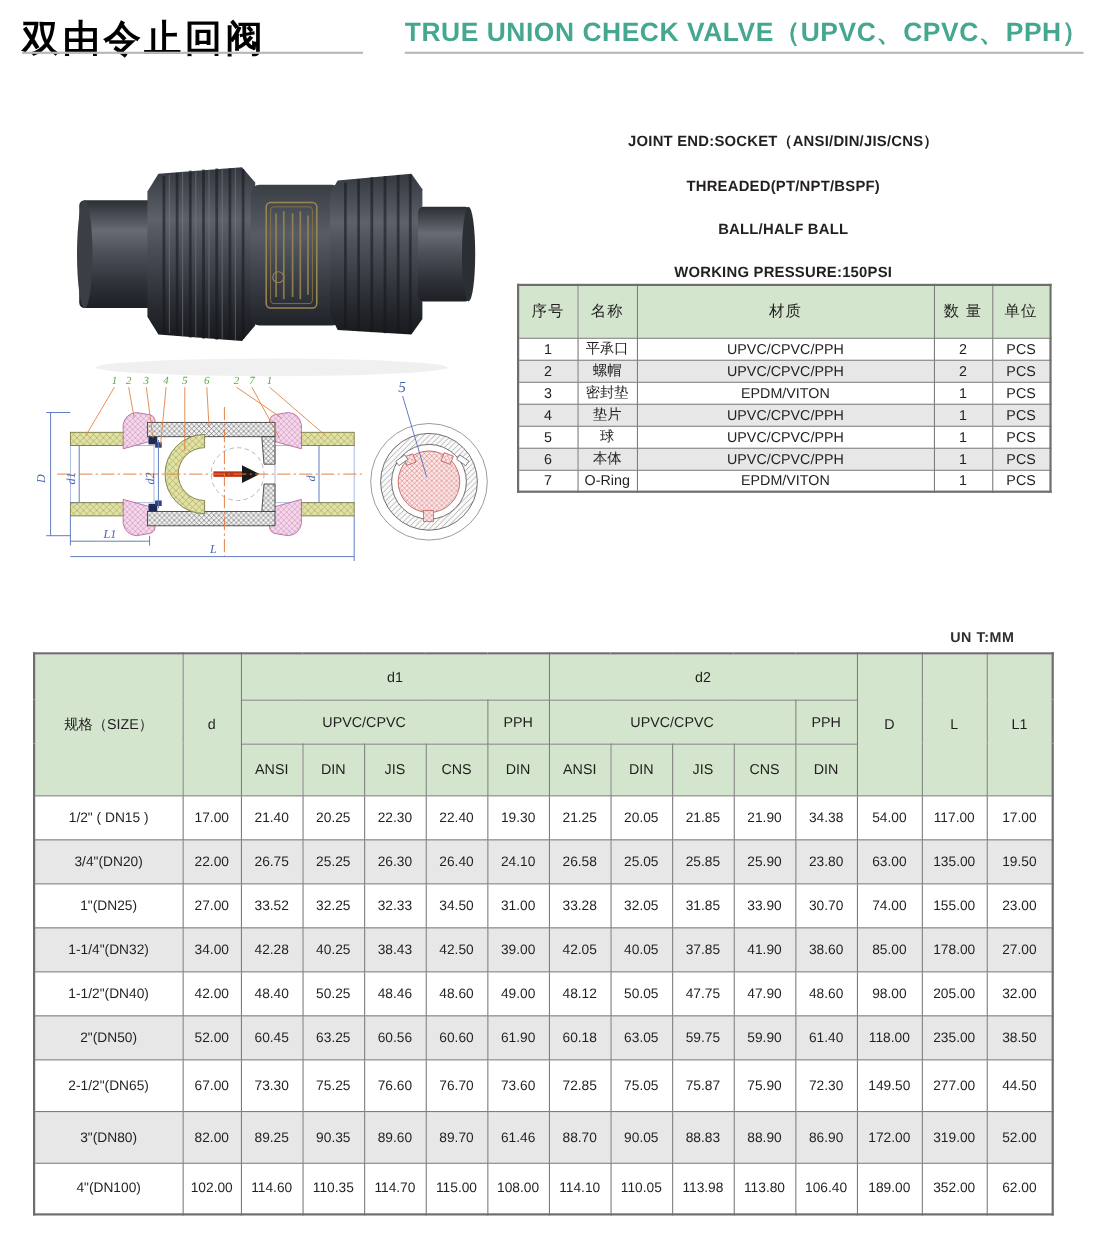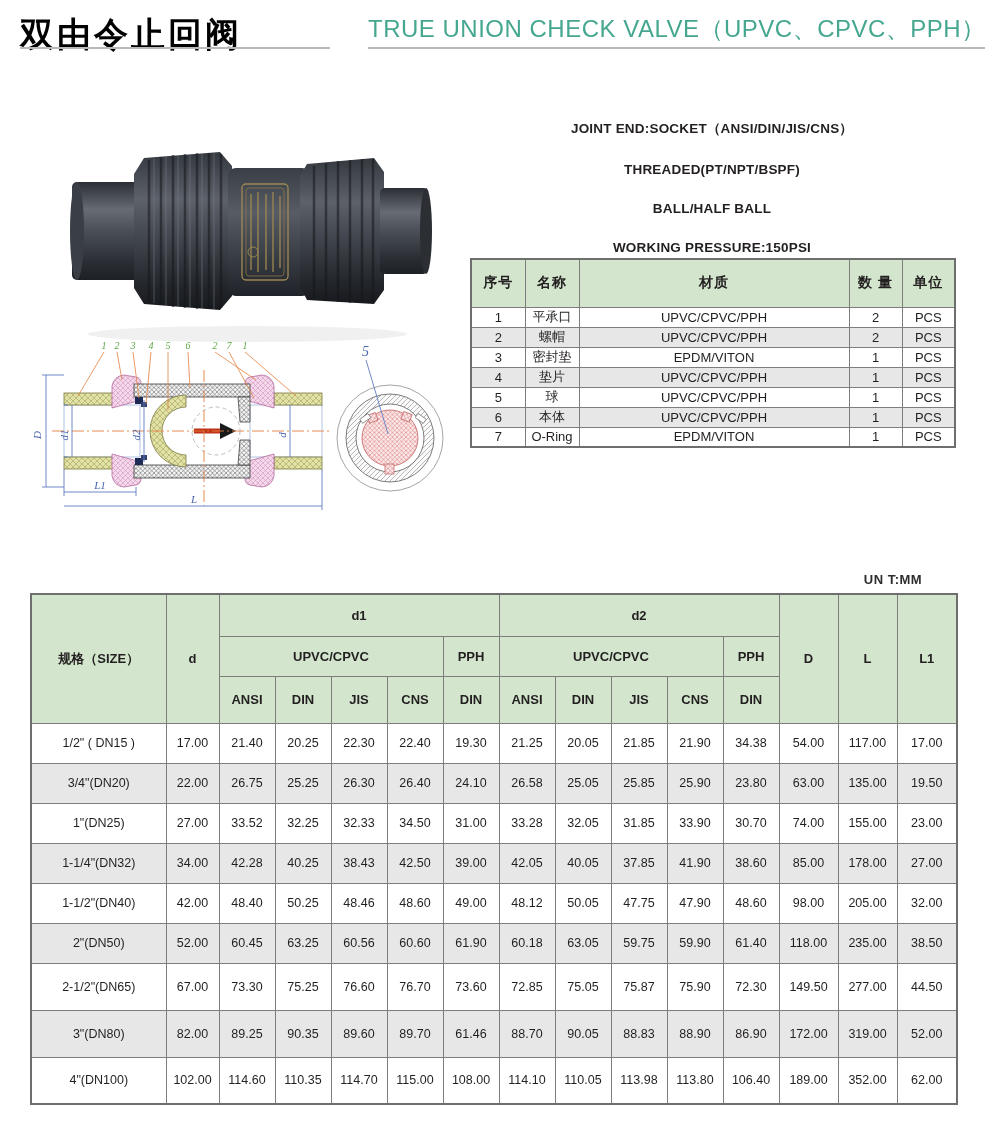--- a/index.html
+++ b/index.html
@@ -2,39 +2,39 @@
 <html><head>
 <meta charset="utf-8">
 <style>
   * { margin:0; padding:0; box-sizing:border-box; }
   body { background:#ffffff; font-family:"Liberation Sans", sans-serif; }
   .page { position:relative; width:1008px; height:1132px; background:#ffffff; overflow:hidden; }
 
   
   .title-cn { position:absolute; left:20px; top:12px; font-size:34px; font-weight:bold;
               color:#000000; letter-spacing:3px; }
-  .title-en { position:absolute; left:368px; top:13px; font-size:24px; font-weight:400;
+  .title-en { position:absolute; left:368px; top:13px; font-size:24px; font-weight:700;
               color:#45a78f; letter-spacing:0.5px; white-space:nowrap; }
   .rule { position:absolute; top:47px; height:2px; background:#b9b9b9; }
   .rule-left  { left:20px;  width:310px; }
   .rule-right { left:368px; width:617px; }
 
   
   .photo { position:absolute; left:52px; top:112px; width:390px; height:240px; }
 
   
   .specs { position:absolute; left:472px; top:120px; width:480px;text-align:center; }
   .specs .line { font-size:13.5px; font-weight:bold; color:#231f20; margin-bottom:24px;
                  letter-spacing:0.2px; }
 
   
   table { border-collapse:collapse; table-layout:fixed; }
   th, td { border:1px solid #7d7d7d; text-align:center; vertical-align:middle;
            color:#231f20; overflow:hidden; }
-  th { background:#d3e6cd; font-weight:bold; }
+  th { background:#d3e6cd; font-weight:normal; }
   tr.alt td { background:#e7e7e8; }
 
   
   .parts-table-wrap { position:absolute; left:470px; top:258px; width:484px; }
   .parts-table { width:484px; border:2px solid #6e6e6e; }
   .parts-table th { height:48px; font-size:14px; letter-spacing:1px; }
   .parts-table td { height:20px; font-size:13px; }
 
   
   .drawing { position:absolute; left:28px; top:338px; width:440px; height:188px; }

